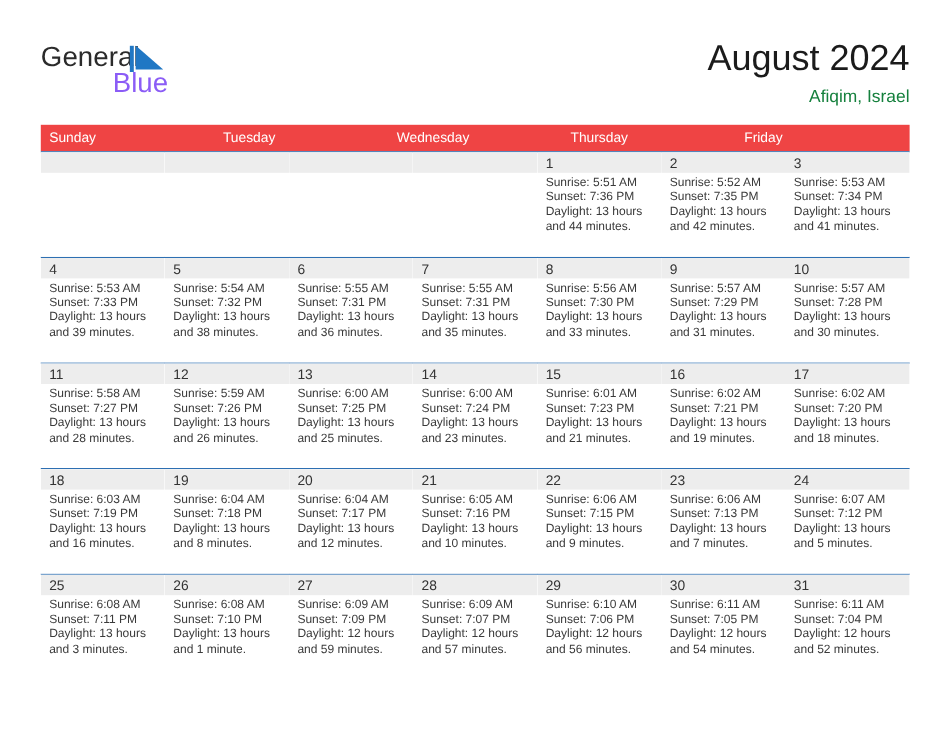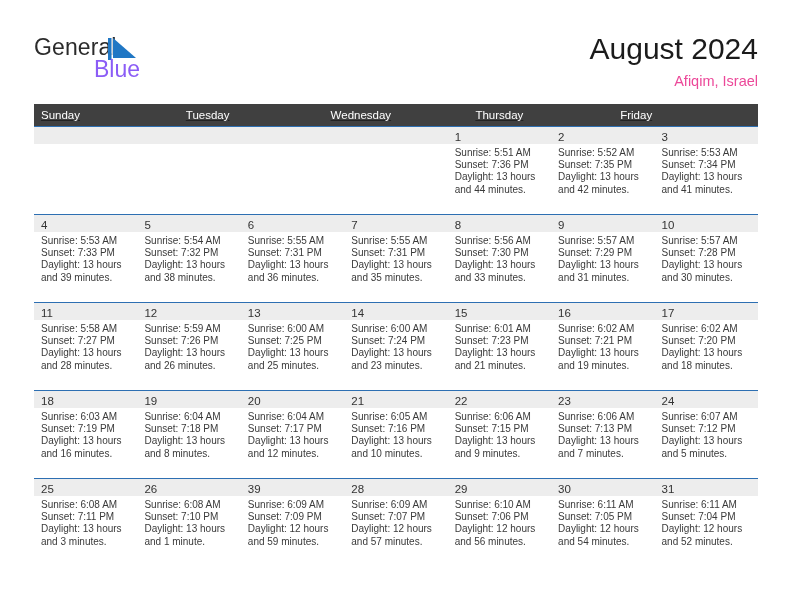--- a/index.html
+++ b/index.html
@@ -71,38 +71,37 @@
   }
   .cal-title {
     font-size: 30px;
     font-weight: normal;
     color: #1b1b1b;
     line-height: 38px;
     white-space: nowrap;
   }
   .cal-subtitle {
     font-size: 14.5px;
-    color: #ec4899;
+    color: #15803d;
     line-height: 22px;
     margin-top: 2px;
     white-space: nowrap;
   }
 
   
   .calendar {
     position: absolute;
     left: 34px;
     top: 104px;
     width: 724px;
   }
   .weekdays {
     display: flex;
-    background: #404040;
+    background: #ef4444;
     height: 22px;
-    text-decoration: underline;
   }
   .weekday {
     flex: 1 1 0;
     color: #ffffff;
     font-size: 11.5px;
     line-height: 22px;
     padding-left: 7px;
     box-sizing: border-box;
     white-space: nowrap;
     overflow: hidden;
@@ -459,21 +458,21 @@
       <div class="day-cell">
           <div class="day-num-band"><span class="day-num">26</span></div>
           <div class="day-info">
             <div>Sunrise: 6:08 AM</div>
             <div>Sunset: 7:10 PM</div>
             <div>Daylight: 13 hours</div>
             <div>and 1 minute.</div>
           </div>
         </div>
       <div class="day-cell">
-          <div class="day-num-band"><span class="day-num">39</span></div>
+          <div class="day-num-band"><span class="day-num">27</span></div>
           <div class="day-info">
             <div>Sunrise: 6:09 AM</div>
             <div>Sunset: 7:09 PM</div>
             <div>Daylight: 12 hours</div>
             <div>and 59 minutes.</div>
           </div>
         </div>
       <div class="day-cell">
           <div class="day-num-band"><span class="day-num">28</span></div>
           <div class="day-info">

